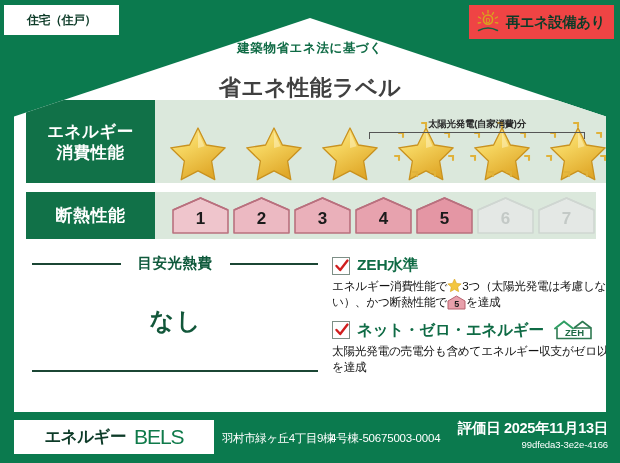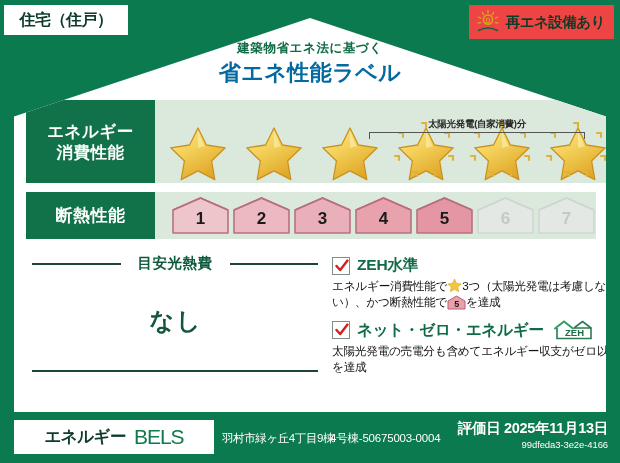--- a/index.html
+++ b/index.html
@@ -10,24 +10,24 @@
   }
   #root {
     position: relative;
     width: 620px; height: 463px;
     background: #0a7048;
     background: #0b7a4e;
   }
   
   #house-type-tag {
     position: absolute; left: 4px; top: 5px;
-    width: 124px; height: 30px;
+    width: 115px; height: 30px;
     background: #ffffff;
     display: flex; align-items: center; justify-content: center;
-    font-size: 16px; font-weight: bold; color: #0d3b28;
+    font-size: 12px; font-weight: bold; color: #0d3b28;
     letter-spacing: -0.5px;
     z-index: 6;
   }
   
   #renew-badge {
     position: absolute; right: 6px; top: 5px;
     height: 34px; min-width: 144px;
     background: #ef4444;
     display: flex; align-items: center; gap: 5px;
     padding: 0 9px 0 6px;
@@ -52,22 +52,22 @@
   
   #title-block {
     position: absolute; left: 0; right: 0; top: 22px;
     text-align: center;
   }
   #title-sub {
     font-size: 12.5px; font-weight: bold; color: #0f6b45;
     letter-spacing: 0.6px;
   }
   #title-main {
-    font-size: 22px; font-weight: bold; color: #0369a1;
-    letter-spacing: 0.5px; margin-top: 1px;
+    font-size: 22px; font-weight: bold; color: #404040;
+    letter-spacing: 0.5px; margin-top: 16px;
   }
   
   #rows { position: absolute; left: 12px; top: 82px; width: 568px; }
   .row { display: flex; align-items: stretch; position: relative; }
   .row-label {
     width: 129px; flex: 0 0 129px;
     background: #117148;
     color: #ffffff; font-weight: bold;
     display: flex; flex-direction: column;
     align-items: center; justify-content: center;

